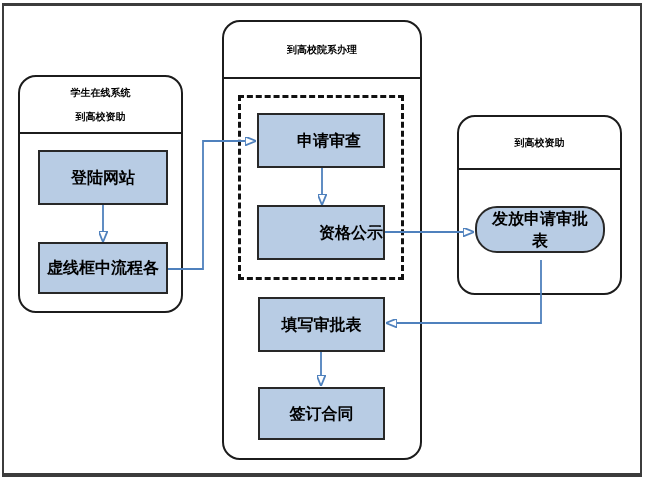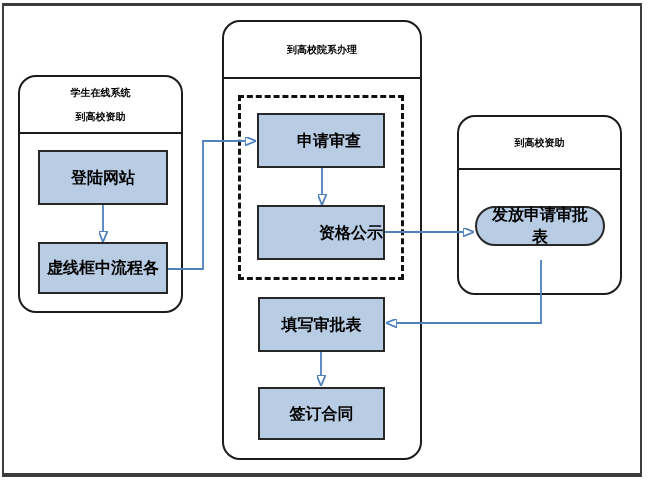--- a/index.html
+++ b/index.html
@@ -45,21 +45,21 @@
     border:2px solid #282828;
     display:flex; flex-direction:column;
     align-items:center; justify-content:center;
     text-align:center;
     font-weight:bold; font-size:16px; line-height:22px;
   }
   #box-login     { left:38px;  top:150px; width:130px; height:55px;justify-content:center; }
   #box-apply     { left:38px;  top:242px; width:130px; height:52px; }
   #box-review    { left:257px; top:113px; width:128px; height:55px;padding-left:16px; }
   #box-publicity { left:257px; top:205px; width:128px; height:55px;align-items:flex-end; }
-  #box-issue     { left:475px; top:206px; width:130px; height:40px;border-radius:22px; }
+  #box-issue     { left:475px; top:206px; width:130px; height:47px;border-radius:22px; }
   #box-fill      { left:258px; top:297px; width:127px; height:55px; }
   #box-sign      { left:258px; top:387px; width:127px; height:53px;justify-content:center; }
 
   .dashed-box {
     position:absolute;
     border:3px dashed #111111;
     background:transparent;
   }
   #dash-inner { left:238px; top:95px; width:166px; height:185px; }
   #note-box {

